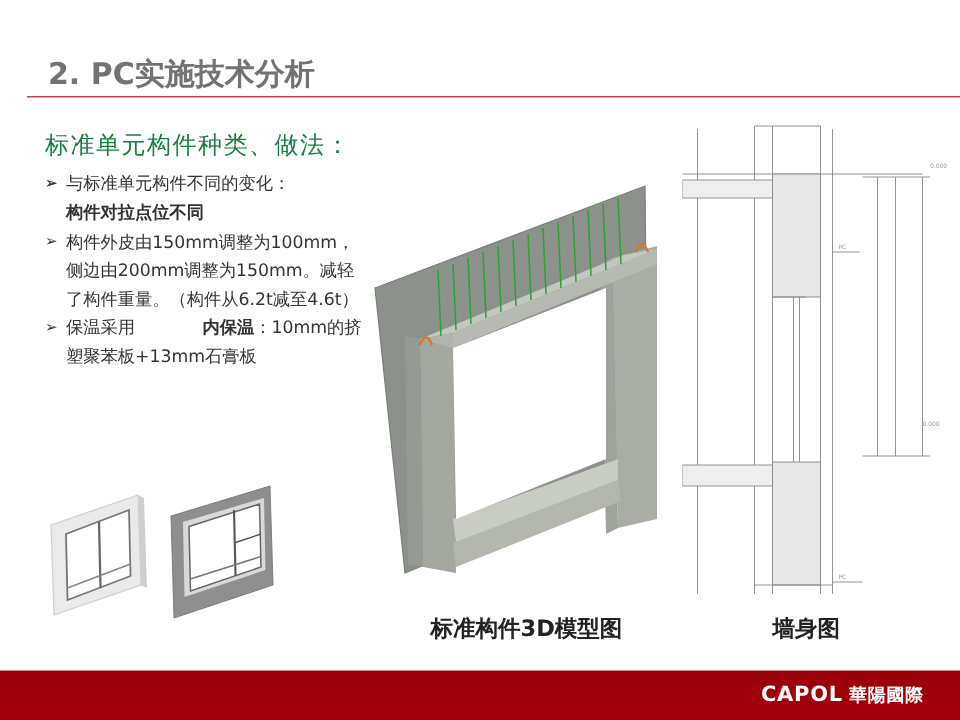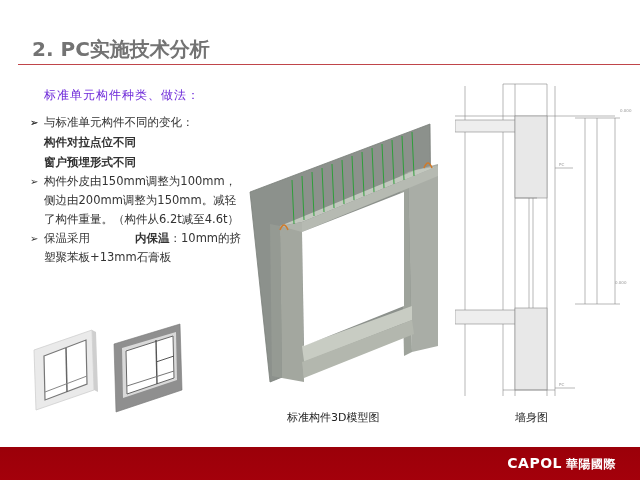--- a/index.html
+++ b/index.html
@@ -10,34 +10,34 @@
     position: absolute; left: 32px; top: 36px;
     font-size: 20px; font-weight: bold; color: #737373;
     letter-spacing: 0px;
   }
   .title-rule {
     position: absolute; left: 18px; top: 64px; width: 622px; height: 1px;
     background: #c0454a;
   }
 
   .subtitle {
-    position: absolute; left: 44px; top: 87px;
-    font-size: 12px; color: #6d28d9; letter-spacing: 1px;
+    position: absolute; left: 30px; top: 87px;
+    font-size: 16px; color: #15803d; letter-spacing: 1px;
   }
 
   .bullets { position: absolute; left: 30px; top: 113px; width: 215px; font-size: 11.5px; color: #333; line-height: 19px; }
   .bullet { position: relative; padding-left: 14px; }
   .bullet .arrow { position: absolute; left: 0; top: 0; font-size: 10px; color: #333; }
   .sub { padding-left: 14px; font-weight: bold; line-height: 20px; font-family: Liberation Serif, serif; }
   .bold { font-weight: bold; padding-left: 45px; }
 
   .small-renders { position: absolute; left: 30px; top: 318px; width: 160px; height: 100px; }
 
   .model3d { position: absolute; left: 240px; top: 120px; width: 210px; height: 270px; }
-  .caption { position: absolute; font-size: 11px; font-weight: normal; color: #222; }
+  .caption { position: absolute; font-size: 15px; font-weight: bold; color: #222; }
   .cap3d { left: 287px; top: 410px; }
   .capwall { left: 515px; top: 410px; text-align: center; }
 
   .wall-drawing { position: absolute; left: 455px; top: 78px; width: 185px; height: 320px; }
 
   .footer {
     position: absolute; left: 0; top: 447px; width: 640px; height: 38px;
     background: linear-gradient(#9b0009, #a5000b);
   }
   .footer-brand {
@@ -56,21 +56,20 @@
 
 <div class="bullets">
   <div class="bullet">
     <span class="arrow">➢</span>
   </div>
   <div class="bullet">
     <span class="arrow">➢</span>
     <span>与标准单元构件不同的变化：</span>
   </div>
   <div class="sub">构件对拉点位不同</div>
-  <div class="sub">窗户预埋形式不同</div>
   <div class="bullet">
     <span class="arrow">➢</span>
     <span>构件外皮由150mm调整为100mm，侧边由200mm调整为150mm。减轻了构件重量。（构件从6.2t减至4.6t）</span>
   </div>
   <div class="bullet">
     <span class="arrow">➢</span>
     <span>保温采用</span><span class="bold">内保温</span><span>：10mm的挤塑聚苯板+13mm石膏板</span>
   </div>
 </div>
 

